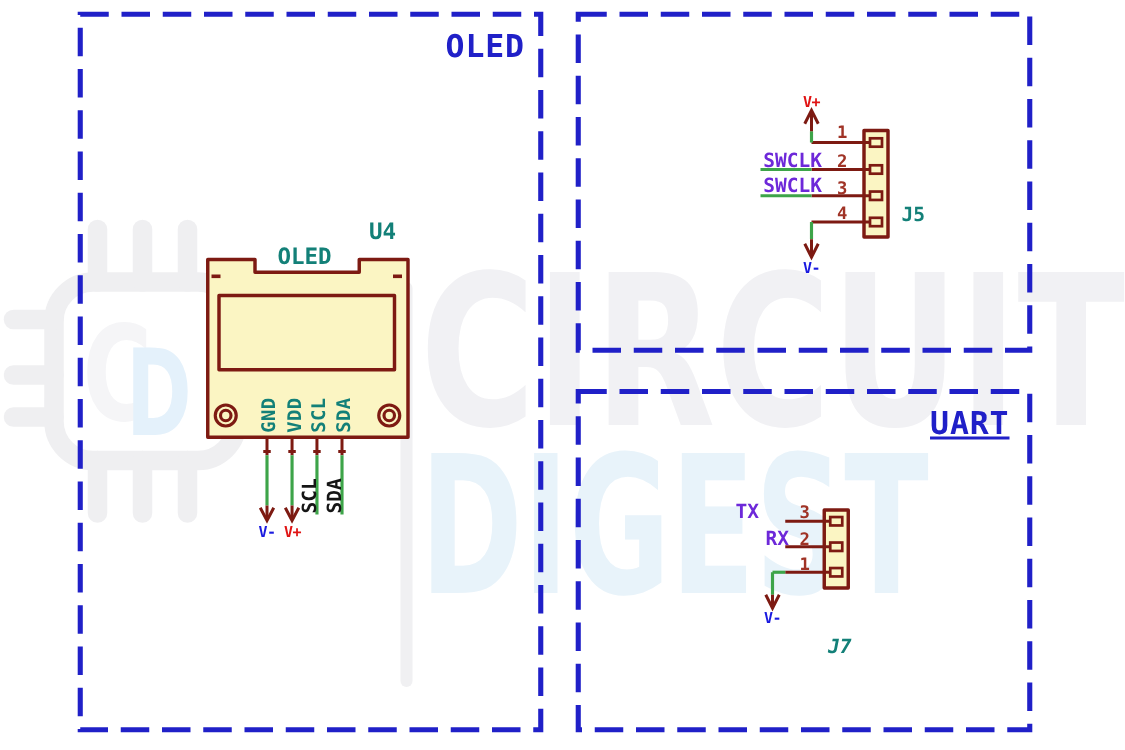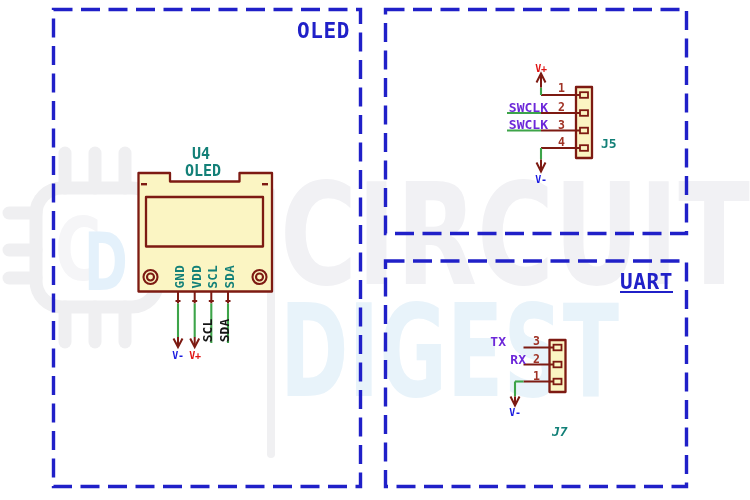--- a/index.html
+++ b/index.html
@@ -164,21 +164,21 @@
       <g>
         <line class="pin" x1="515" y1="396.5" x2="515" y2="403.5"></line>
         <path class="pin" d="M510.5,396.5 L515,405.5 L519.5,396.5"></path>
       </g>
     </g>
   </svg>
 
   <div class="lbl sec-title" style="left:250px;top:19px;">OLED</div>
   <div class="lbl sec-title" style="left:573px;top:270px;text-decoration:underline;">UART</div>
 
-  <div class="lbl ref" style="left:156px;top:145px;">U4</div>
+  <div class="lbl ref" style="left:174px;top:145px;text-align:right;">U4</div>
   <div class="lbl ref" style="left:158px;top:162px;">OLED</div>
 
   <div class="lbl pin-name" style="left:160px;top:264px;">GND</div>
   <div class="lbl pin-name" style="left:176.7px;top:264px;">VDD</div>
   <div class="lbl pin-name" style="left:193.3px;top:264px;">SCL</div>
   <div class="lbl pin-name" style="left:210px;top:264px;">SDA</div>
 
   <div class="lbl net-vert" style="left:189px;top:323.5px;">SCL</div>
   <div class="lbl net-vert" style="left:205.7px;top:323.5px;">SDA</div>
 

